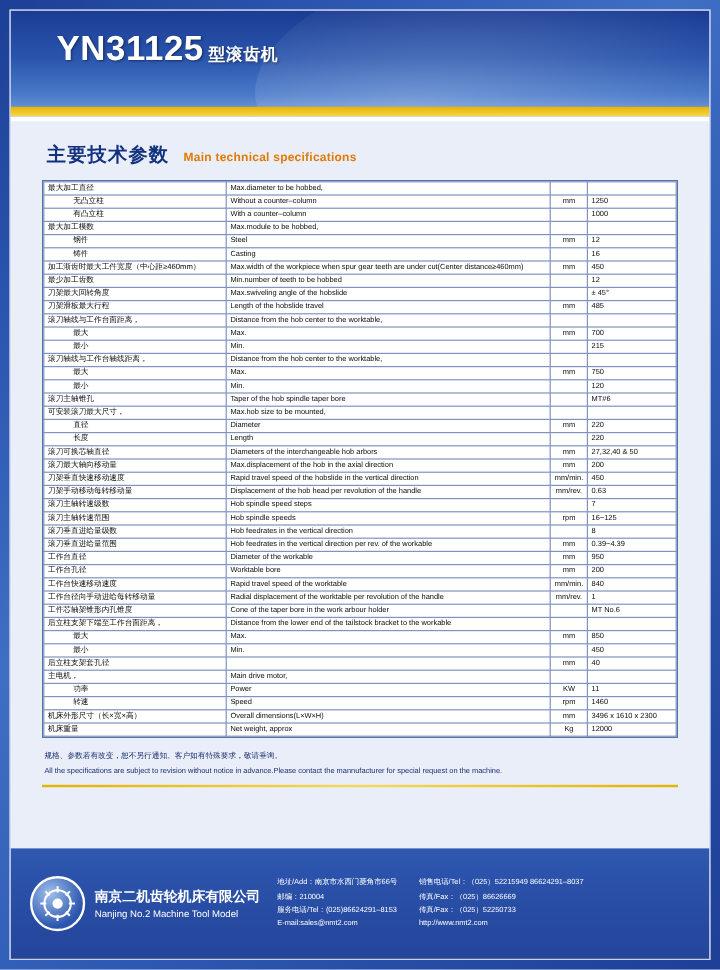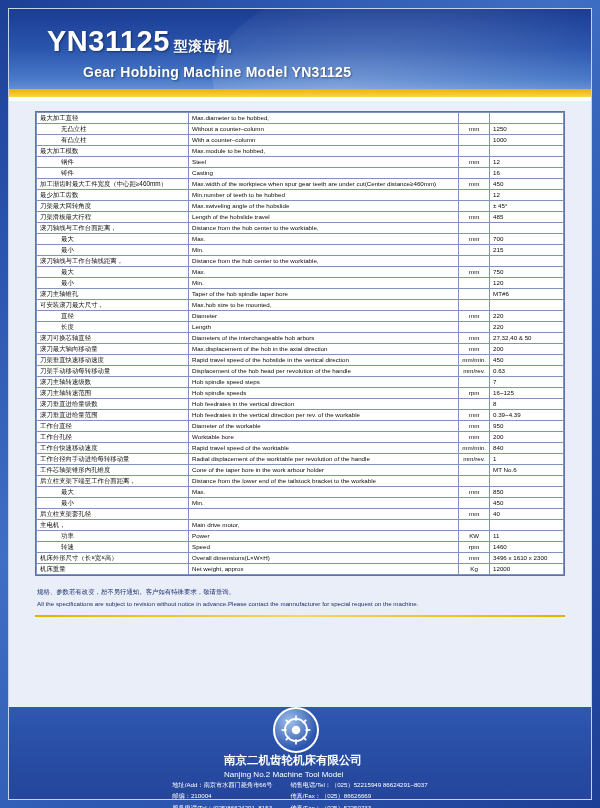--- a/index.html
+++ b/index.html
@@ -114,21 +114,20 @@
   }
   
   .company{
     position:absolute; left:0; right:0; bottom:0;
     height:92px;
     background:linear-gradient(180deg,#2f58b0 0%, #2a50a8 35%, #24459a 100%);
     color:#ffffff;
     display:flex;
     align-items:center;
     padding:0 16px;
-    flex-direction:column;
   }
   .logo{
     width:46px; height:46px; flex:0 0 46px;
     border-radius:50%;
     background:radial-gradient(circle at 35% 30%, #9fc0ec, #2b55ae 70%);
     border:2px solid #ffffff;
     display:flex; align-items:center; justify-content:center;
     margin-right:8px;
   }
   .logo svg{ width:34px; height:34px; }
@@ -145,26 +144,29 @@
 
 <div class="page">
   <div class="inner">
 
     <div class="header">
       <div class="swoosh"></div>
       <div class="title-block">
         <div class="title-cn">
           <span class="model">YN31125</span><span class="suffix">型滚齿机</span>
         </div>
-        <div class="title-en">Gear Hobbing Machine Model YN31125</div>
       </div>
     </div>
 
     <div class="content">
 
+      <div class="spec-title">
+        <span class="cn">主要技术参数</span>
+        <span class="en">Main technical specifications</span>
+      </div>
 
       <div class="table-wrap">
         <table>
           <tbody id="spec-body">
               <tr>
                 <td class="c-cn cn-txt">最大加工直径</td>
                 <td class="c-en">Max.diameter to be hobbed,</td>
                 <td class="c-unit"></td>
                 <td class="c-val"></td>
               </tr>

